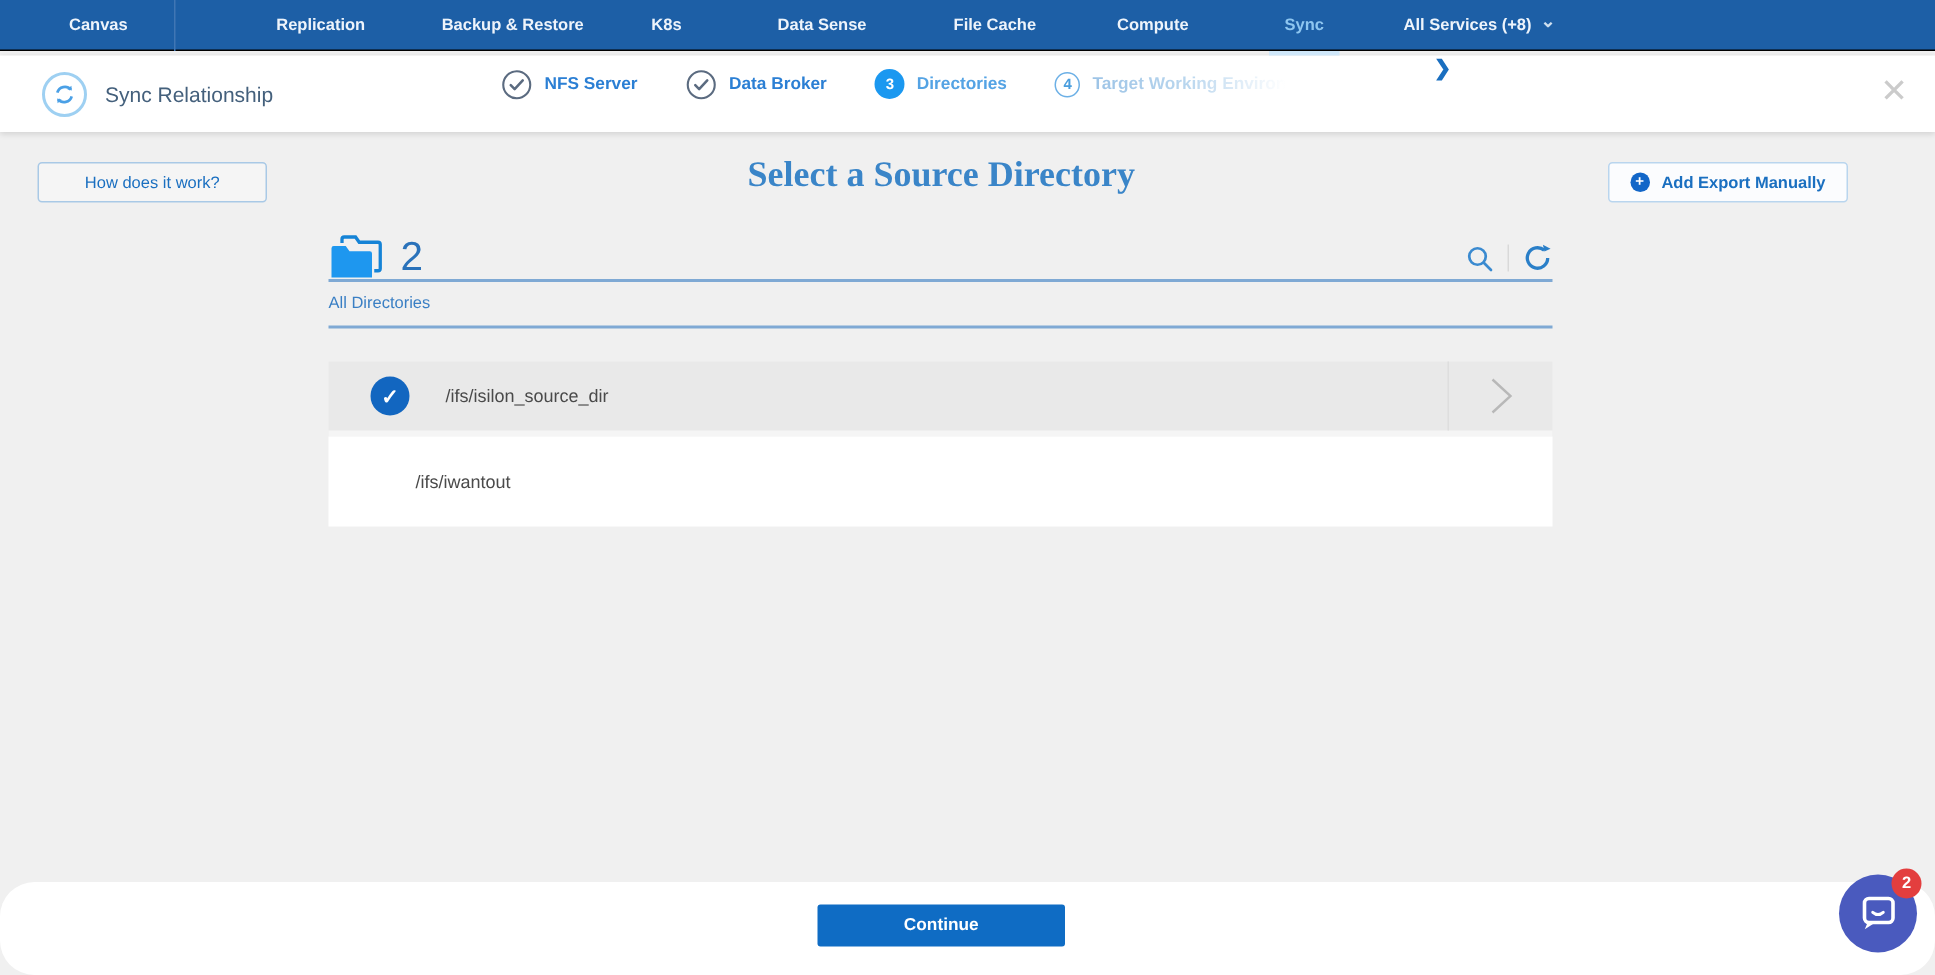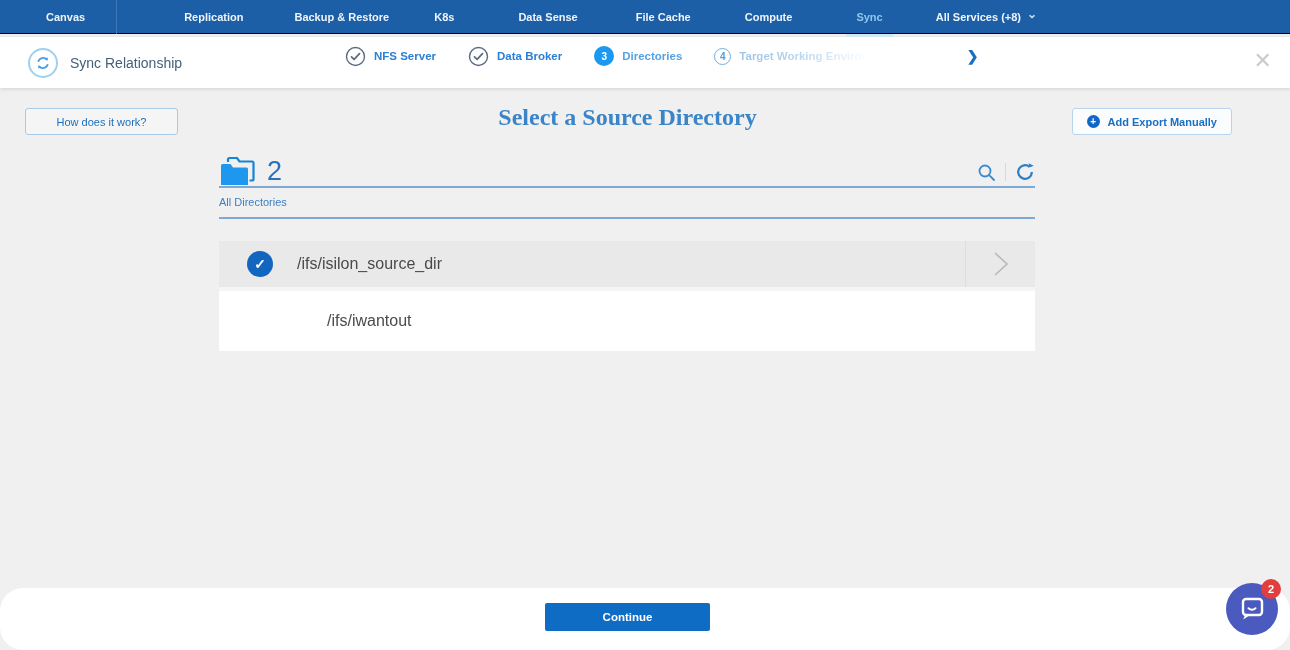--- a/index.html
+++ b/index.html
@@ -18,21 +18,21 @@
   .nav-divider { width:1px; height:34px; background:#4076b4; }
   .caret { margin-left:6px; font-size:12px; color:#cfe0f0; position:relative; top:-3px; }
 
   
   .wizard-bar { position:absolute; top:37px; left:0; right:0; height:51px; background:#ffffff;
                 box-shadow:0 1px 4px rgba(0,0,0,.13); z-index:5; }
   .wizard-left { position:absolute; left:28px; top:0; height:51px; display:flex; align-items:center; gap:12px; }
   .sync-badge { width:30px; height:30px; border-radius:50%; border:2px solid #9ed0f2;
                 display:flex; align-items:center; justify-content:center; }
   .wizard-title { font-size:14px; color:#44607c; }
-  .steps { position:absolute; left:345px; top:0; height:38px; display:flex; align-items:center; }
+  .steps { position:absolute; left:334px; top:0; height:38px; display:flex; }
   .step { display:flex; align-items:center; gap:8px; margin-right:32px; }
   .step-label { font-size:11.5px; font-weight:bold; color:#2b7fd4; white-space:nowrap; }
   .step.current .step-label { color:#54a3e4; }
   .step-num { border-radius:50%; display:flex; align-items:center; justify-content:center;
               font-size:10px; font-weight:bold; }
   .step-num.filled { width:20px; height:20px; background:#1b98f0; color:#fff; }
   .step-num.outline { width:17px; height:17px; border:1.5px solid #6cb0e6; color:#4a9ede; }
   .step-label.fade { background:linear-gradient(90deg,#9cc3e6 0%,#b9d6ee 45%,rgba(255,255,255,0) 92%);
                      -webkit-background-clip:text; background-clip:text; color:transparent; }
   .steps-chevron { color:#1a6fc0; font-size:14px; font-weight:bold; margin-left:56px; cursor:pointer; }
@@ -63,22 +63,22 @@
   .icon-btn { cursor:pointer; line-height:0; }
   .list-header { margin-top:8px; font-size:11px; color:#3a7fc4; padding-bottom:9px;
                  border-bottom:2px solid #7fa9d4; }
   .dir-list { margin-top:22px; }
   .dir-row { display:flex; align-items:center; position:relative; cursor:pointer; }
   .dir-row.selected { height:50px; background:#e9e9e9; border-bottom:4px solid #f5f5f5; }
   .dir-row.plain { height:60px; background:#ffffff; }
   .radio { width:26px; height:26px; border-radius:50%; margin-left:28px; background:#1266c0;
            color:#fff; display:flex; align-items:center; justify-content:center;
            font-size:14px; font-weight:bold; flex:none; }
-  .dir-path { margin-left:24px; font-size:16px; color:#4a4a4a; }
-  .dir-row.plain .dir-path { margin-left:108px; }
+  .dir-path { margin-left:24px; font-size:12px; color:#4a4a4a; }
+  .dir-row.plain .dir-path { margin-left:58px; }
   .row-expand { position:absolute; right:0; top:0; height:100%; width:70px;
                 border-left:1px solid #dedede; display:flex; align-items:center;
                 justify-content:center; cursor:pointer; }
 
   
   .footer { position:absolute; left:0; right:0; bottom:0; height:62px; background:#ffffff;border-radius:23px; }
   .continue-btn { position:absolute; left:545px; top:15px; width:165px; height:28px;
                   background:#0f6cc4; border:none; border-radius:2px; color:#fff;
                   font-size:11.5px; font-weight:bold; font-family:inherit; cursor:pointer; }
 

